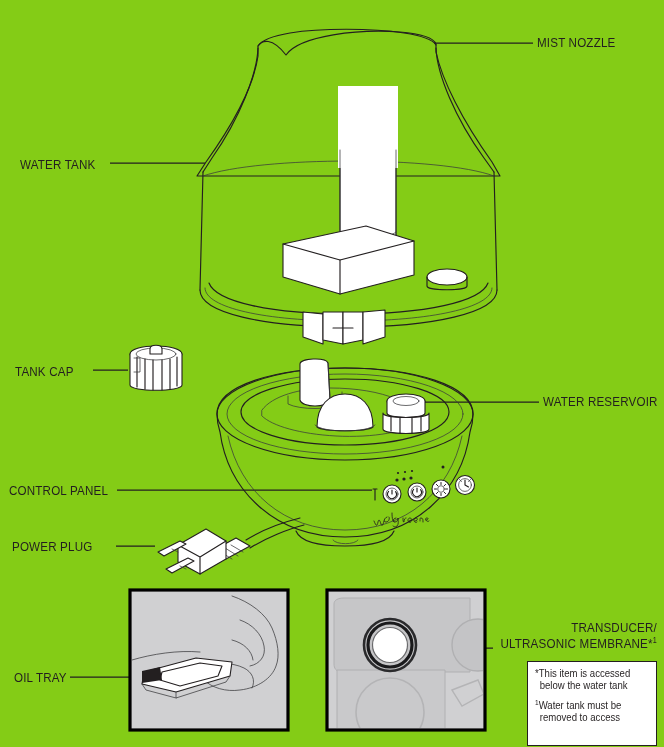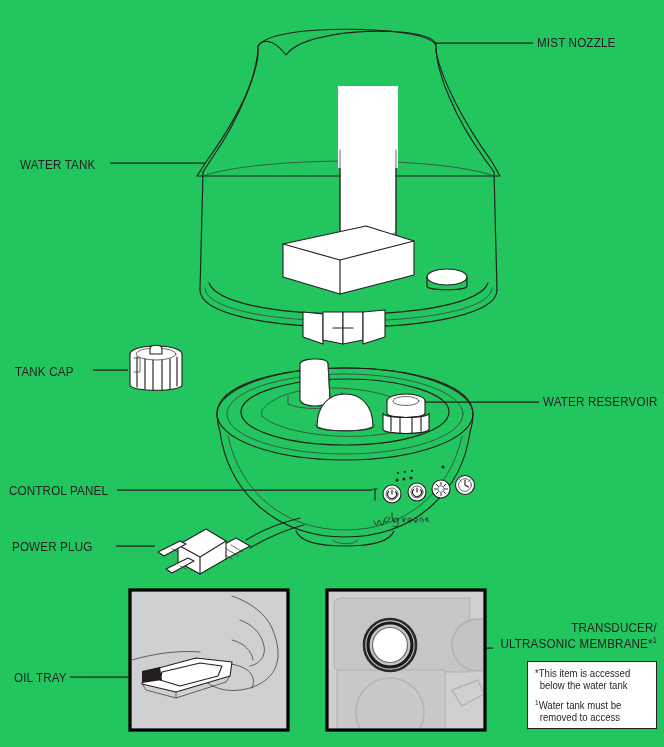--- a/index.html
+++ b/index.html
@@ -7,21 +7,21 @@
     padding: 0;
     background: #ffffff;
   }
   body {
     font-family: "Liberation Sans", sans-serif;
   }
   #page {
     position: relative;
     width: 664px;
     height: 747px;
-    background: #22c55e;
+    background: #84cc16;
     overflow: hidden;
   }
   #art {
     position: absolute;
     left: 0; top: 0;
     width: 664px;
     height: 747px;
   }
   .lbl {
     position: absolute;
@@ -38,21 +38,21 @@
   .lbl sup {
     font-size: 0.62em;
     vertical-align: super;
     line-height: 0;
   }
   .note-box {
     position: absolute;
     left: 527px;
     top: 661px;
     width: 130px;
-    height: 68px;
+    height: 85px;
     border: 1.6px solid #231f20;
     background: #ffffff;
     box-sizing: border-box;
     padding: 6px 7px 0 7px;
   }
   .note-line {
     font-family: "Liberation Sans Narrow", "Liberation Sans", sans-serif;
     font-size: 10.2px;
     color: #231f20;
     line-height: 1.22;

